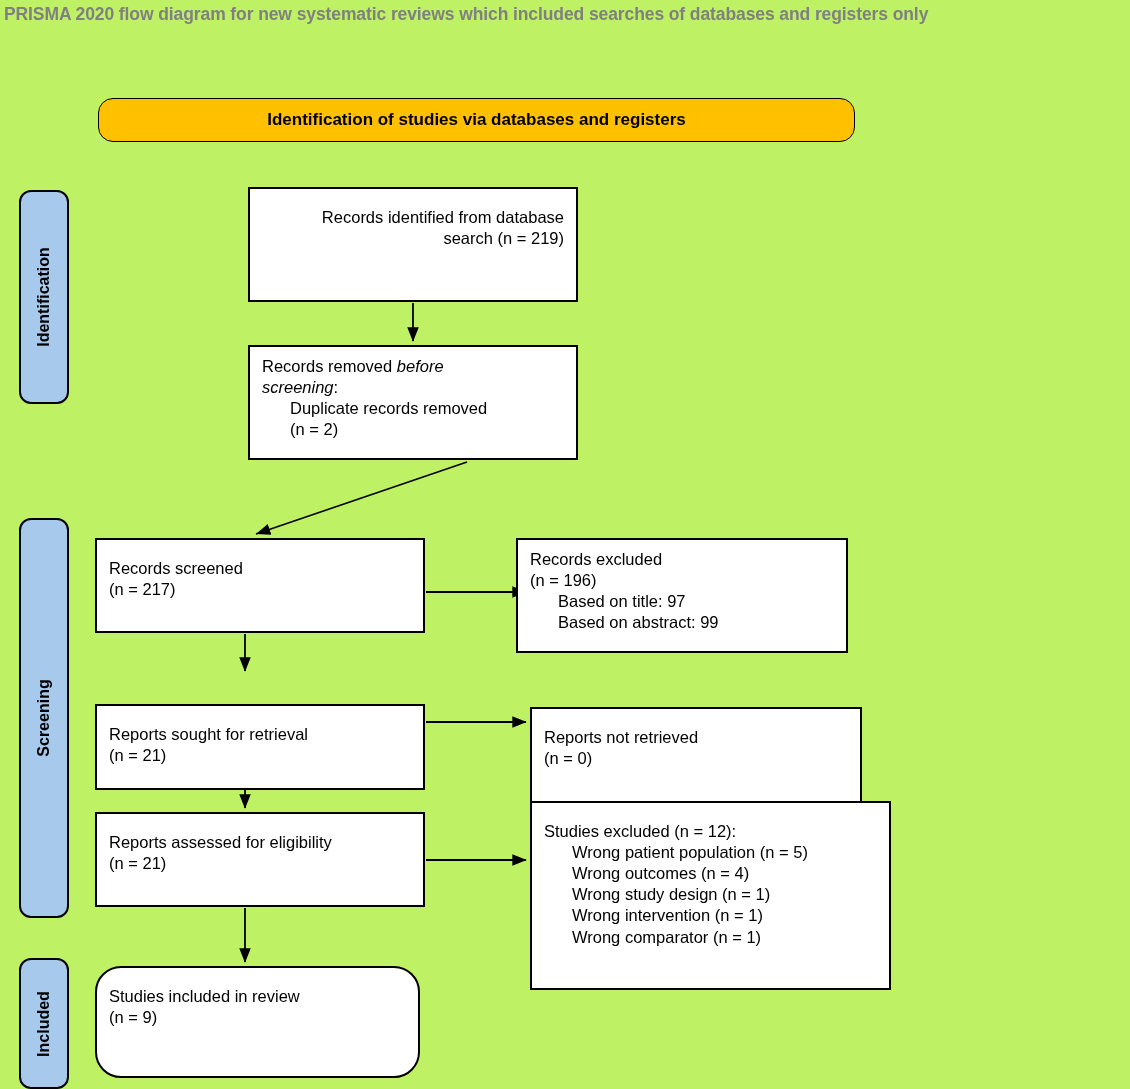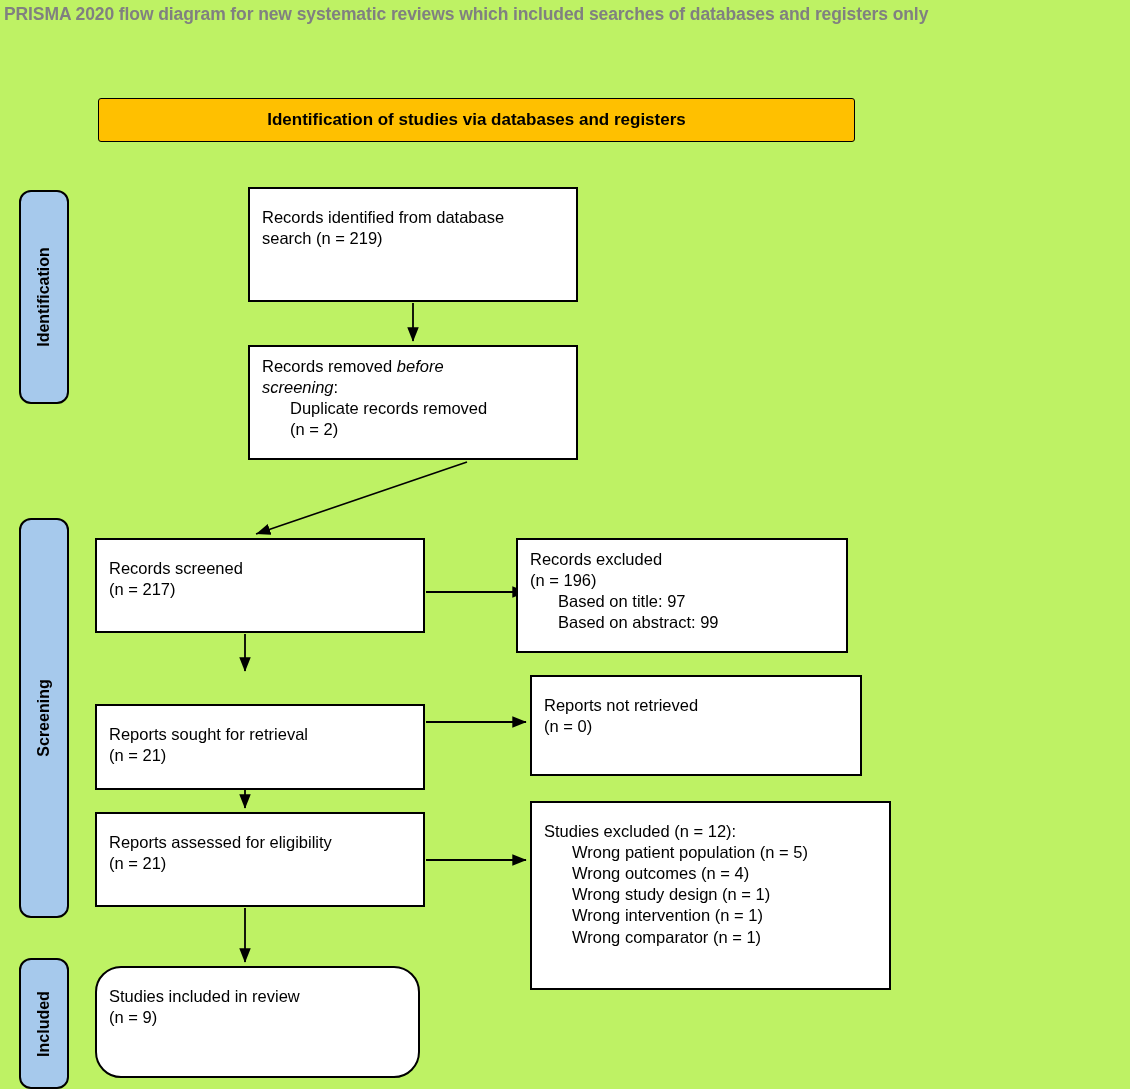--- a/index.html
+++ b/index.html
@@ -33,21 +33,21 @@
   }
 
   
   .banner {
     left: 98px;
     top: 98px;
     width: 757px;
     height: 44px;
     background: #FFC000;
     border: 1.5px solid #000000;
-    border-radius: 3px;
+    border-radius: 15px;
     display: flex;
     align-items: center;
     justify-content: center;
   }
   .banner-label {
     font-size: 17px;
     font-weight: bold;
     color: #000000;
     text-align: center;
   }
@@ -82,26 +82,26 @@
     padding: 9px 12px;
     font-size: 16.5px;
     line-height: 1.28;
     color: #000000;
   }
   .box .ln { display: block; white-space: pre; }
   .box .ln.ind { padding-left: 28px; }
   .box .ln .it { font-style: italic; }
 
   
-  .b-identified   { left: 248px; top: 187px; width: 330px; height: 115px; }
+  .b-identified   { left: 248px; top: 187px; width: 330px; height: 115px; text-align: right; }
   .b-removed      { left: 248px; top: 345px; width: 330px; height: 115px; }
   .b-screened     { left: 95px;  top: 538px; width: 330px; height: 95px;  }
   .b-rec-excluded { left: 516px; top: 538px; width: 332px; height: 115px; }
   .b-sought       { left: 95px;  top: 704px; width: 330px; height: 86px;  }
-  .b-not-retr     { left: 530px; top: 675px; width: 332px; height: 101px;  }
+  .b-not-retr     { left: 530px; top: 707px; width: 332px; height: 101px;  }
   .b-assessed     { left: 95px;  top: 812px; width: 330px; height: 95px;  }
   .b-std-excluded { left: 530px; top: 801px; width: 361px; height: 189px; }
   .b-included     { left: 95px;  top: 966px; width: 325px; height: 112px; border-radius: 26px; }
 
   .box-pad-top { padding-top: 18px; }
 
   
   .links {
     left: 0; top: 0;
     width: 1130px; height: 1089px;

